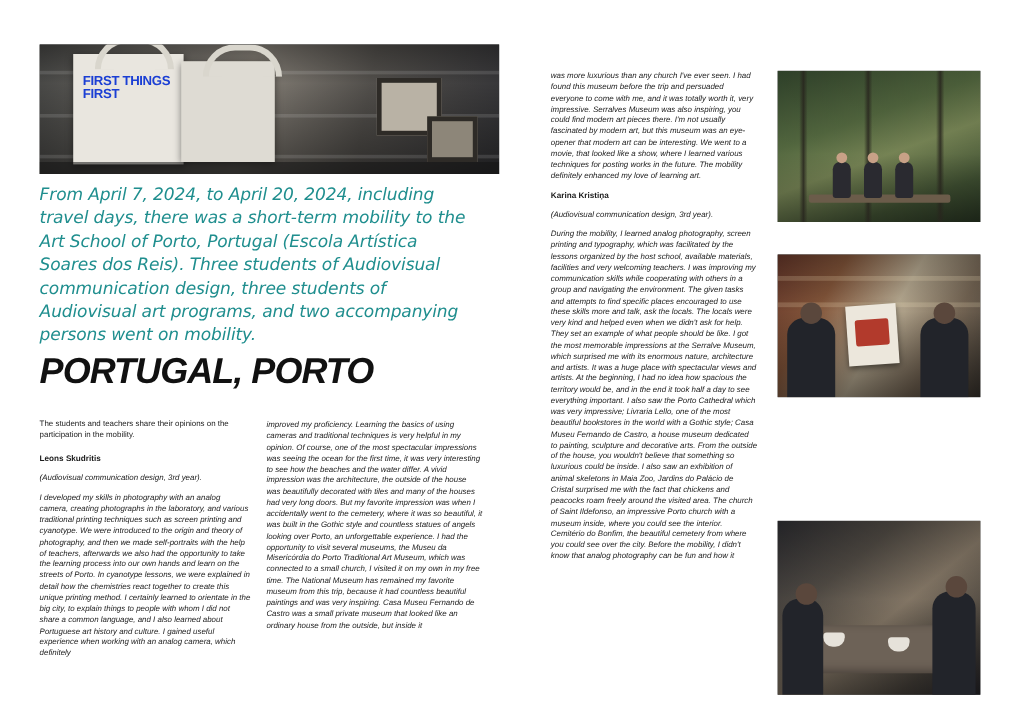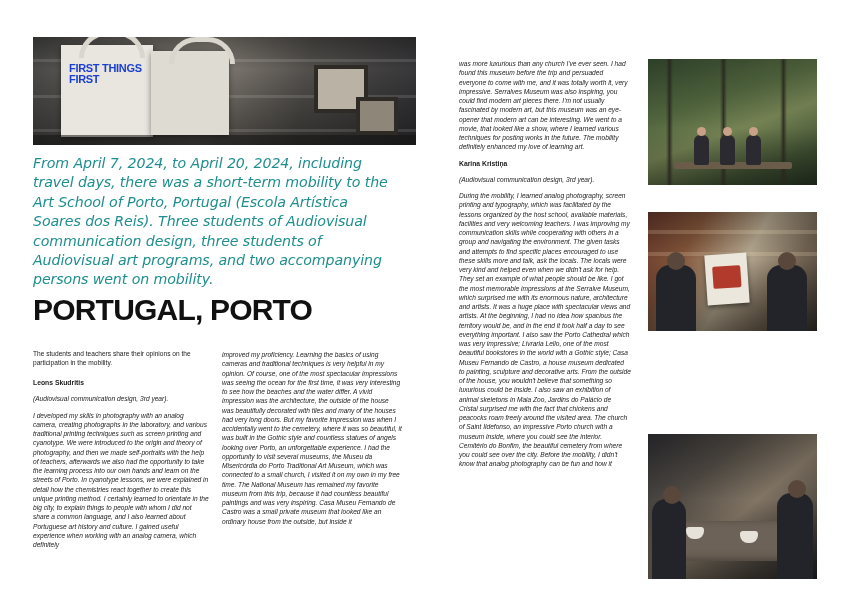--- a/index.html
+++ b/index.html
@@ -125,20 +125,21 @@
   }
 
   
   .big-title {
     position: absolute;
     left: 33px;
     top: 268px;
     width: 400px;
     font-family: "Liberation Sans", sans-serif;
     font-weight: bold;
+    font-style: italic;
     font-size: 30px;
     line-height: 32px;
     letter-spacing: -0.8px;
     color: #111111;
   }
 
   
   .subtitle {
     position: absolute;
     left: 33px;

